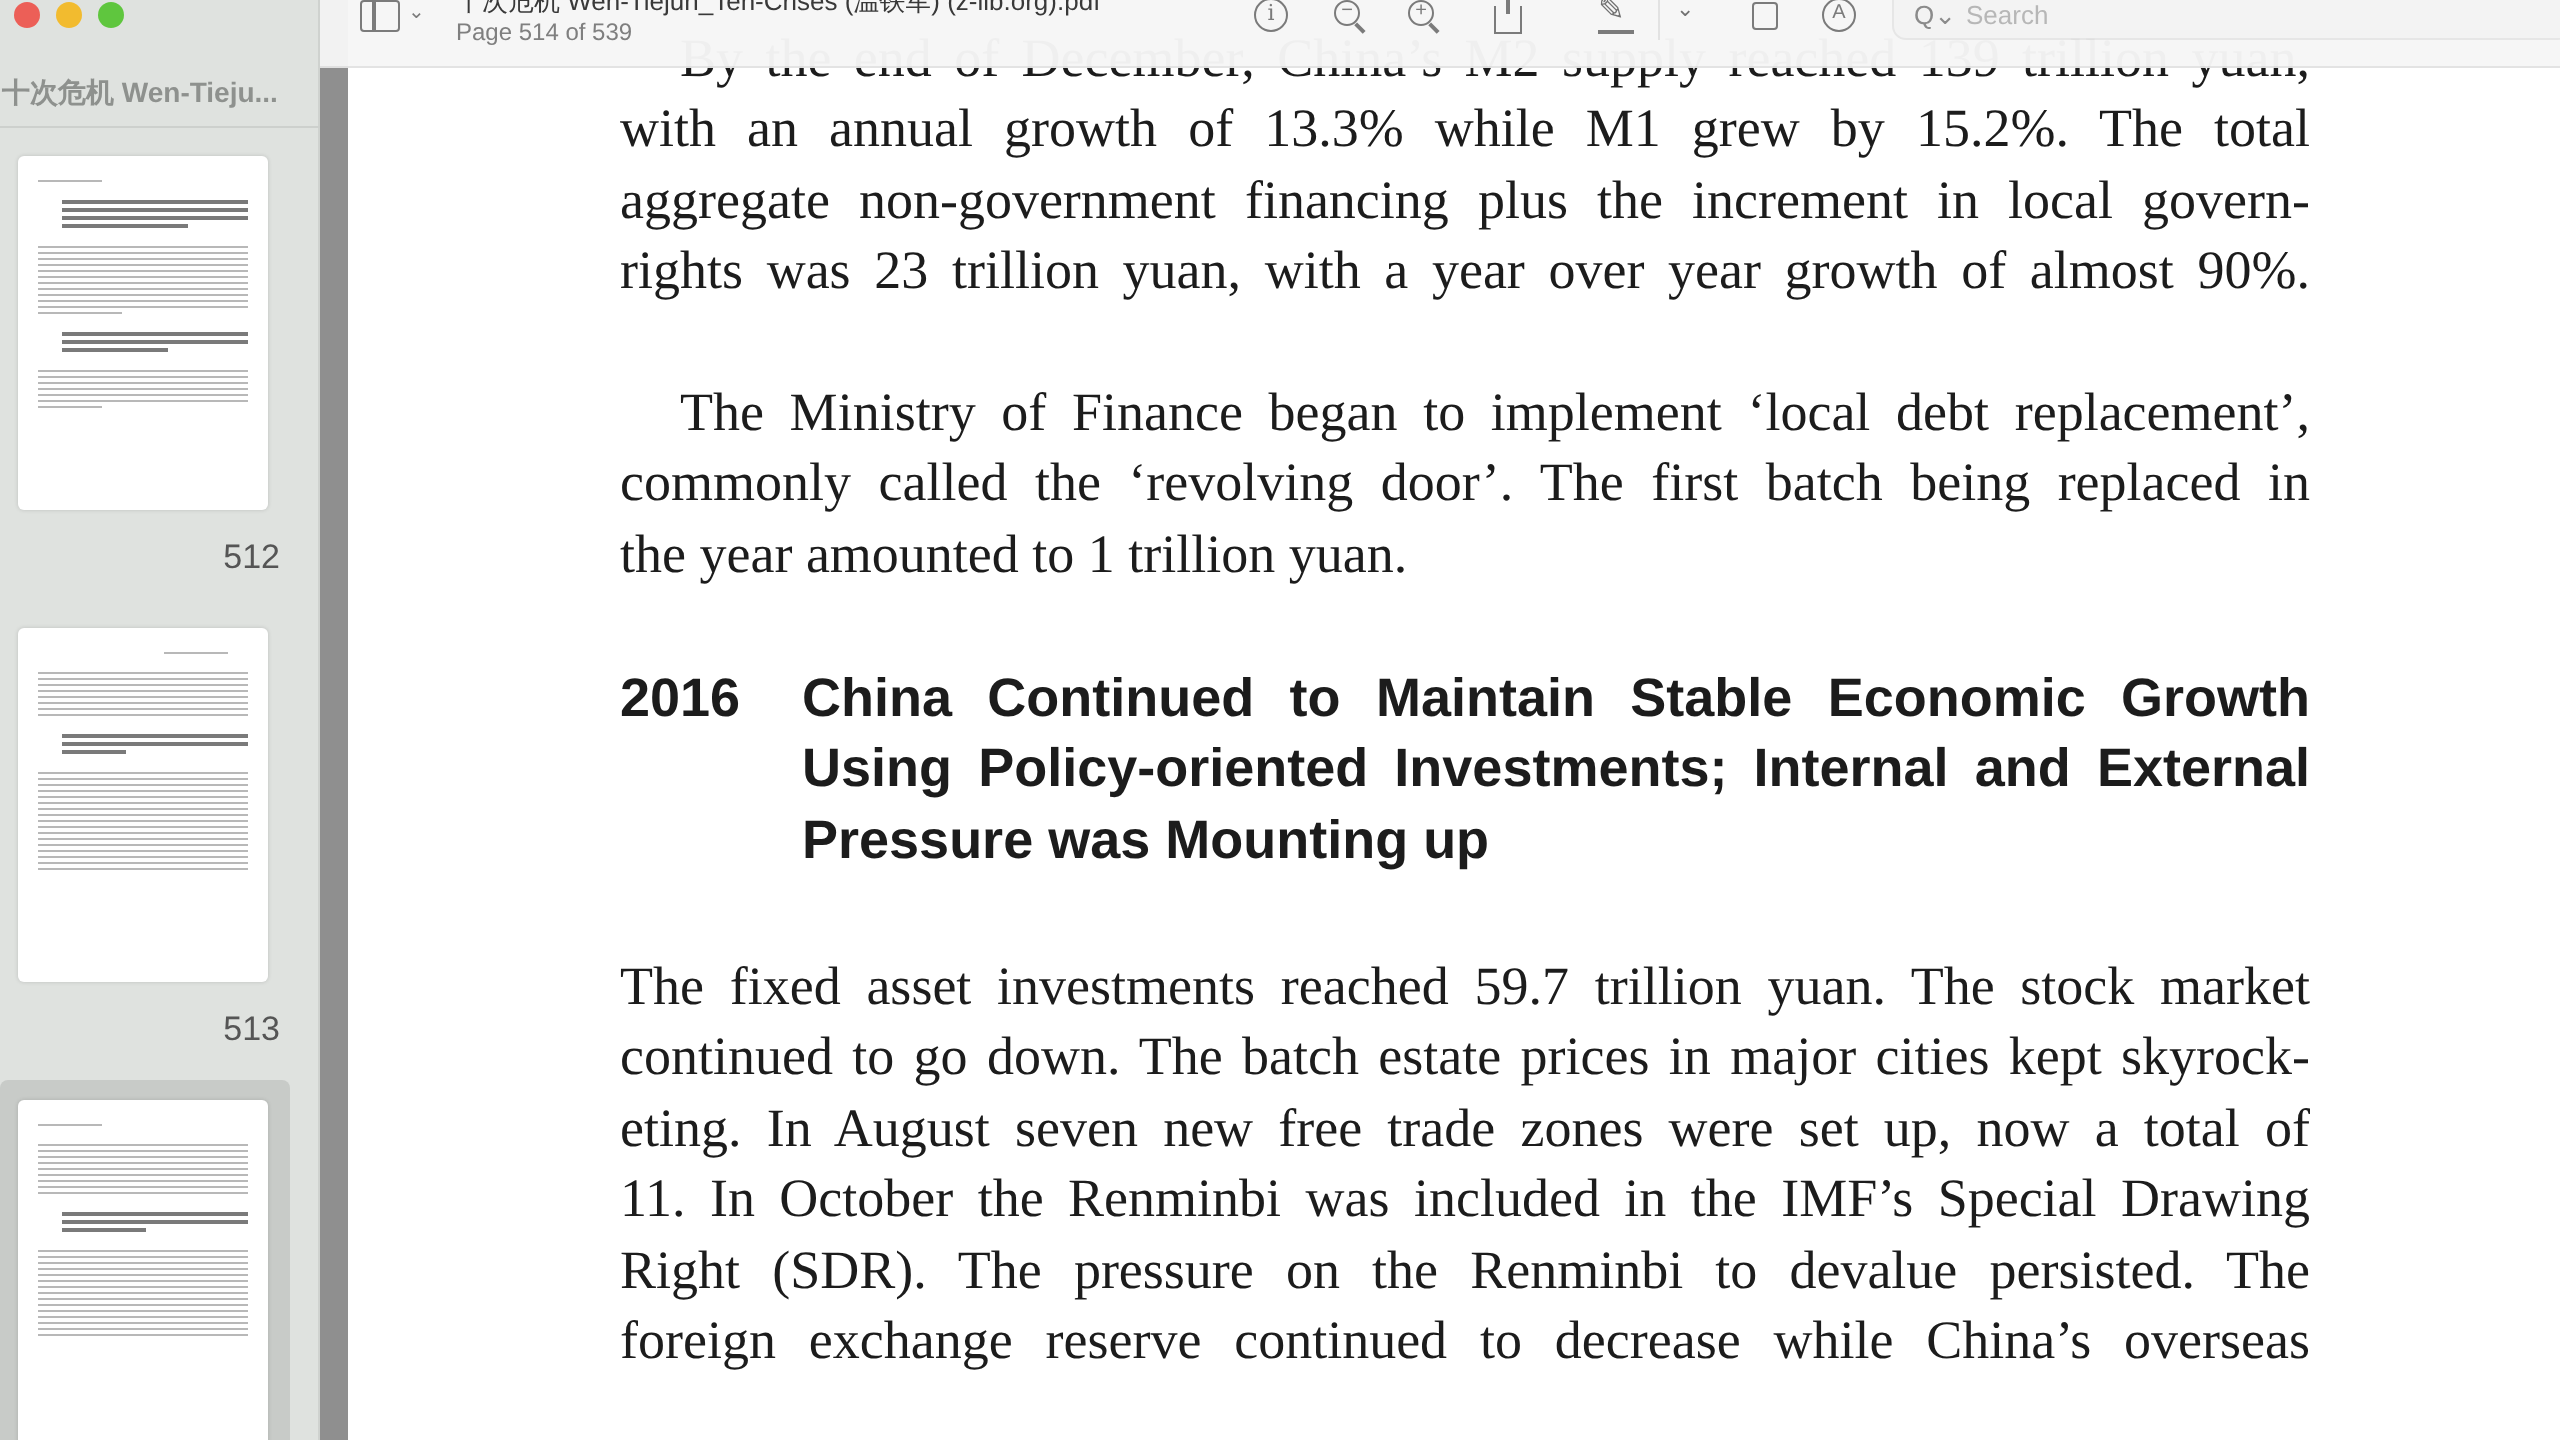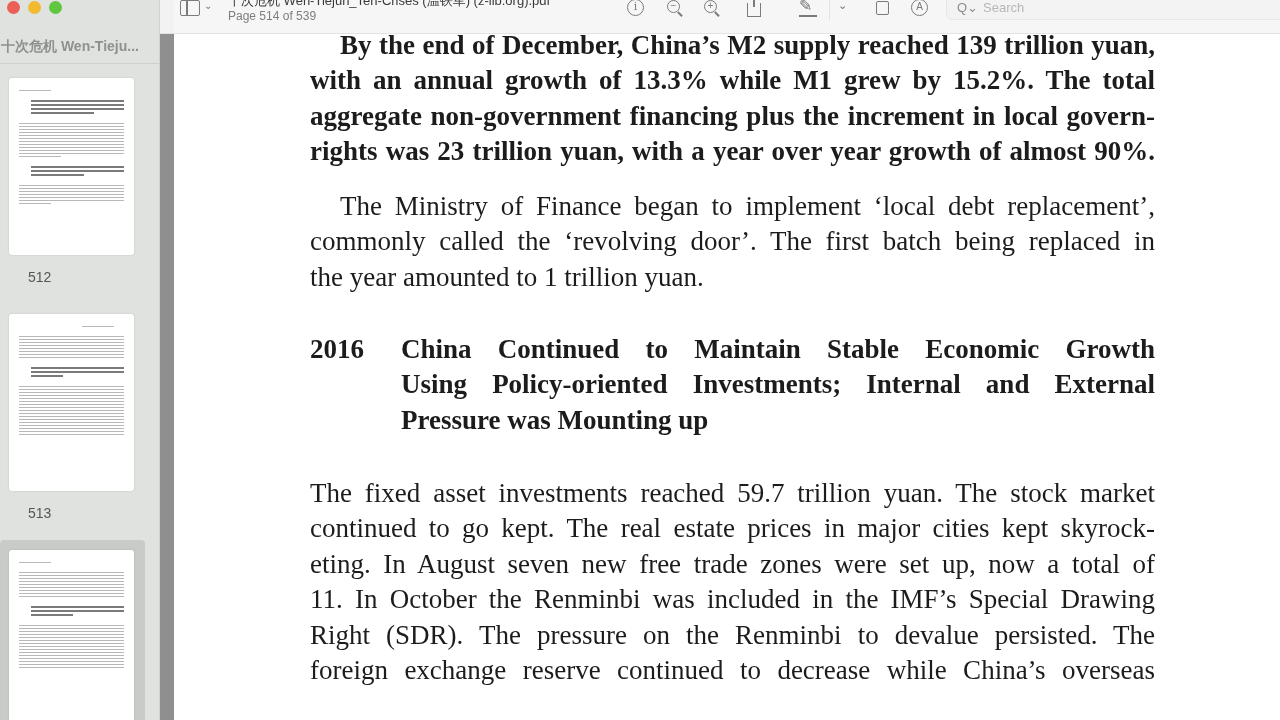--- a/index.html
+++ b/index.html
@@ -26,21 +26,21 @@
     .thumb-wrap.selected .sel-bg {
       position: absolute; left: 0; top: 0; width: 145px; height: 190px; background: #c8cbc8; border-radius: 4px;
     }
     .thumb {
       position: absolute; left: 9px; width: 125px; height: 177px; background: #ffffff;
       border-radius: 3px; box-shadow: 0 0 2px rgba(0,0,0,0.15); overflow: hidden; padding: 10px 10px;
     }
     .thumb .l { height: 1px; background: #b8b8b8; margin: 2px 0; }
     .thumb .lb { height: 2px; background: #7a7a7a; margin: 2px 0 2px 12px; }
     .thumb .gap { height: 5px; }
-    .thumb-label { position: absolute; left: 0; width: 140px; text-align: left; font-size: 14px; color: #555; padding-left: 28px; }
+    .thumb-label { position: absolute; left: 0; width: 140px; text-align: right; font-size: 17px; color: #555; padding-left: 28px; }
 
     
     .toolbar {
       position: absolute; left: 160px; top: 0; width: 1120px; height: 34px;
       background: #f6f6f6; border-bottom: 1px solid #e3e3e3; opacity: 0.97; z-index: 5;
     }
     .tb-sidebar-toggle { position: absolute; left: 20px; top: 0px; width: 20px; height: 16px; border: 1.5px solid #777; border-radius: 2px; }
     .tb-sidebar-toggle::before { content: ""; position: absolute; left: 5px; top: 0; width: 1.5px; height: 100%; background: #777; }
     .tb-chev { position: absolute; left: 44px; top: 0px; font-size: 10px; color: #777; }
     .tb-title { position: absolute; left: 68px; top: -8px; font-size: 13px; color: #333; white-space: nowrap; }
@@ -74,21 +74,21 @@
     }
     .content {
       position: absolute; left: 136px; width: 845px;
       font-family: "Liberation Serif", "DejaVu Serif", serif; color: #1c1c1c;
       font-size: 27px;
     }
     .para { line-height: 35.4px; text-align: justify; text-align-last: left; }
     .para .line { display: block; white-space: nowrap; text-align: justify; text-align-last: justify; }
     .para .line.last { text-align-last: left; }
     .indent { padding-left: 30px; }
-    .heading { position: absolute; left: 136px; width: 845px; font-family: Liberation Serif, serif; font-weight: bold; font-size: 27px; color: #1c1c1c; line-height: 35.4px; }
+    .heading { position: absolute; left: 136px; width: 845px; font-family: Liberation Sans, sans-serif; font-weight: bold; font-size: 27px; color: #1c1c1c; line-height: 35.4px; }
     .heading .year { position: absolute; left: 0; top: 0; }
     .heading .lines { margin-left: 91px; }
     .heading .line { display: block; white-space: nowrap; text-align: justify; text-align-last: justify; }
     .heading .line.last { text-align-last: left; }
   </style>
 </head>
 <body>
 
 <div class="sidebar">
   <div class="traffic">
@@ -208,21 +208,21 @@
         <div class="l"></div>
         <div class="l"></div>
         <div class="l"></div>
     </div>
   </div>
 </div>
 
 <div class="gutter"></div>
 
 <div class="page">
-  <div class="content para" style="top:28px;font-weight:bold;">
+  <div class="content para" style="top:12px;">
     <span class="line indent">By the end of December, China’s M2 supply reached 139 trillion yuan,</span>
     <span class="line">with an annual growth of 13.3% while M1 grew by 15.2%. The total</span>
     <span class="line">aggregate non-government financing plus the increment in local govern-</span>
     <span class="line">rights was 23 trillion yuan, with a year over year growth of almost 90%.</span>
   </div>
   <div class="content para" style="top:189px;">
     <span class="line indent">The Ministry of Finance began to implement ‘local debt replacement’,</span>
     <span class="line">commonly called the ‘revolving door’. The first batch being replaced in</span>
     <span class="line last">the year amounted to 1 trillion yuan.</span>
   </div>
@@ -231,21 +231,21 @@
     <span class="year">2016</span>
     <div class="lines">
       <span class="line">China Continued to Maintain Stable Economic Growth</span>
       <span class="line">Using Policy-oriented Investments; Internal and External</span>
       <span class="line last">Pressure was Mounting up</span>
     </div>
   </div>
 
   <div class="content para" style="top:476px;">
     <span class="line">The fixed asset investments reached 59.7 trillion yuan. The stock market</span>
-    <span class="line">continued to go kept. The real estate prices in major cities kept skyrock-</span>
+    <span class="line">continued to go down. The batch estate prices in major cities kept skyrock-</span>
     <span class="line">eting. In August seven new free trade zones were set up, now a total of</span>
     <span class="line">11. In October the Renminbi was included in the IMF’s Special Drawing</span>
     <span class="line">Right (SDR). The pressure on the Renminbi to devalue persisted. The</span>
     <span class="line">foreign exchange reserve continued to decrease while China’s overseas</span>
   </div>
 </div>
 
 <div class="toolbar">
   <div class="tb-sidebar-toggle"></div>
   <div class="tb-chev">⌄</div>

